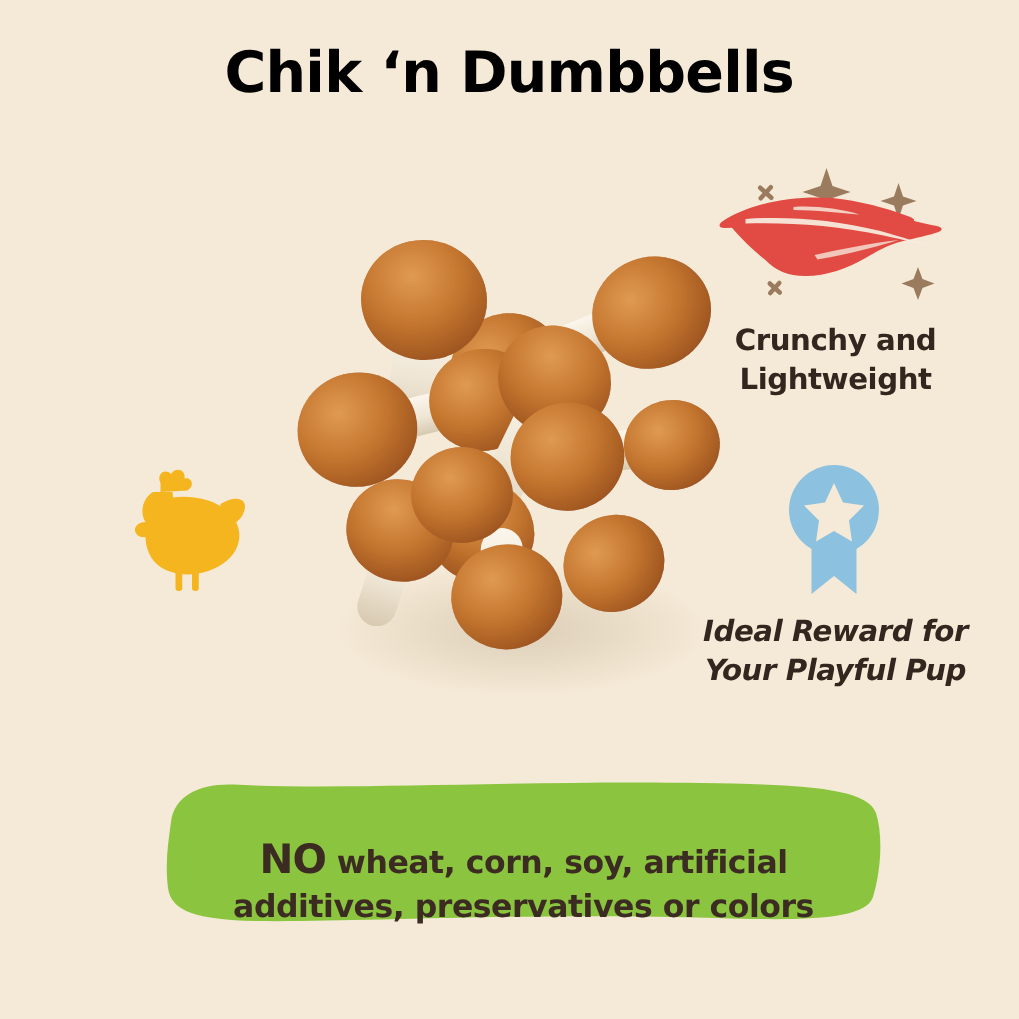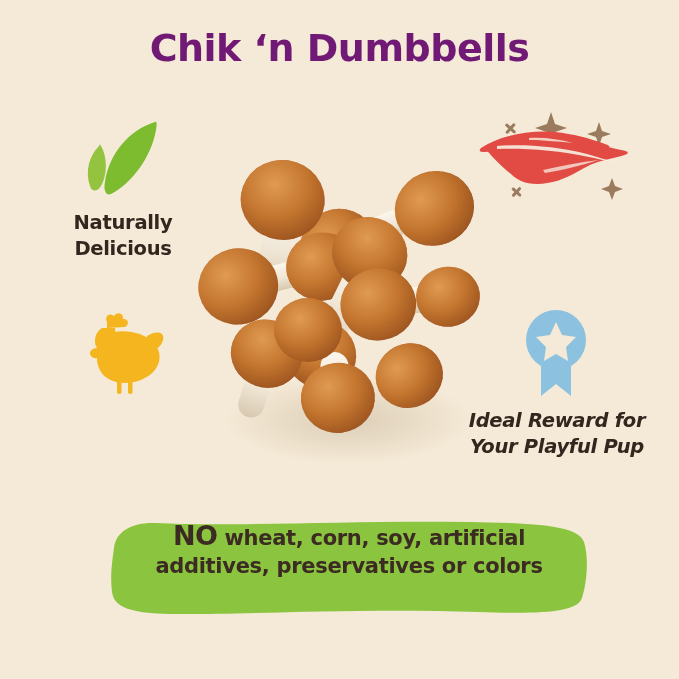--- a/index.html
+++ b/index.html
@@ -24,21 +24,21 @@
   
   #product-title {
     position: absolute;
     top: 26px;
     left: 0;
     width: 679px;
     text-align: center;
     font-size: 38px;
     font-weight: 700;
     letter-spacing: -0.5px;
-    color: #701a75;
+    color: #000000;
     font-family: "DejaVu Sans", sans-serif;
   }
 
   
   .feature {
     position: absolute;
     width: 210px;
     display: flex;
     flex-direction: column;
     align-items: center;
@@ -80,21 +80,21 @@
     position: absolute;
     left: 108px;
     top: 518px;
     width: 482px;
     height: 100px;
   }
   #claim-banner-text {
     position: absolute;
     inset: 0;
     display: flex;
-    align-items: flex-start;
+    align-items: flex-end;
     justify-content: center;
     text-align: center;
     padding: 0 24px;
     box-sizing: border-box;
     font-family: "DejaVu Sans", sans-serif;
     font-size: 21px;
     font-weight: 700;
     line-height: 1.3;
     color: #3B2B22;
     letter-spacing: -0.3px;
@@ -193,34 +193,20 @@
         <ellipse cx="112" cy="178" rx="34" ry="32" fill="url(#treatGrad)"></ellipse>
       </g>
 
       <g filter="url(#speckleLight)" opacity="0.55">
         <ellipse cx="85" cy="48" rx="40" ry="38" fill="none"></ellipse>
         <ellipse cx="150" cy="150" rx="60" ry="58" fill="none"></ellipse>
       </g>
     </svg>
   </div>
 
-  <div class="feature" id="feature-natural">
-    <div class="feature-icon">
-      <svg width="92" height="92" viewBox="0 0 92 92">
-
-        <path d="M78 12 C 52 20, 32 44, 28 72 C 26 82, 30 86, 34 84
-                 C 54 74, 74 48, 79 20 C 80 14, 80 11, 78 12 Z" fill="#7DBB2F"></path>
-
-        <path d="M22 36 C 12 46, 8 62, 13 76 C 15 82, 20 82, 24 76
-                 C 31 64, 30 46, 24 36 C 23 34, 23 34, 22 36 Z" fill="#93C33F"></path>
-      </svg>
-    </div>
-    <div class="feature-label">Naturally
-Delicious</div>
-  </div>
 
   <div class="feature" id="feature-crunchy">
     <div class="feature-icon" style="height:104px;">
       <svg width="160" height="104" viewBox="0 0 160 104">
 
         <g fill="#9A7B5E">
           <path d="M74 8 L78 20 L90 24 L78 28 L74 40 L70 28 L58 24 L70 20 Z"></path>
           <path d="M122 18 L125 27 L134 30 L125 33 L122 42 L119 33 L110 30 L119 27 Z"></path>
           <path d="M135 74 L138 82 L146 85 L138 88 L135 96 L132 88 L124 85 L132 82 Z"></path>
 
@@ -239,20 +225,22 @@
         <path d="M4 44 C 22 32, 50 26, 78 28 C 96 30, 112 34, 128 40
                  C 134 42, 134 44, 128 44 C 110 42, 88 40, 68 42
                  C 44 44, 22 48, 6 48 C 2 48, 2 46, 4 44 Z" fill="#E14B43"></path>
 
         <path d="M20 42 C 46 40, 78 42, 110 50 C 124 54, 136 58, 146 60
                  C 138 59, 126 56, 112 53 C 80 46, 46 44, 20 45 Z" fill="#F7EFE1" opacity="0.92"></path>
         <path d="M52 34 C 66 33, 82 35, 96 39 C 84 38, 66 36, 52 36 Z" fill="#F7EFE1" opacity="0.8"></path>
         <path d="M66 66 C 84 62, 104 58, 122 56 C 106 61, 86 66, 68 69 Z" fill="#F7EFE1" opacity="0.75"></path>
       </svg>
     </div>
+    <div class="feature-label">Crunchy and
+Lightweight</div>
   </div>
 
   <div class="feature" id="feature-protein">
     <div class="feature-icon">
       <svg width="92" height="92" viewBox="0 0 92 92">
         <g fill="#F5B51F">
 
           <path d="M30 14 C 27 8, 33 4, 37 8 C 40 3, 47 5, 46 11
                    C 51 10, 53 16, 48 19 L 30 20 Z"></path>
 

